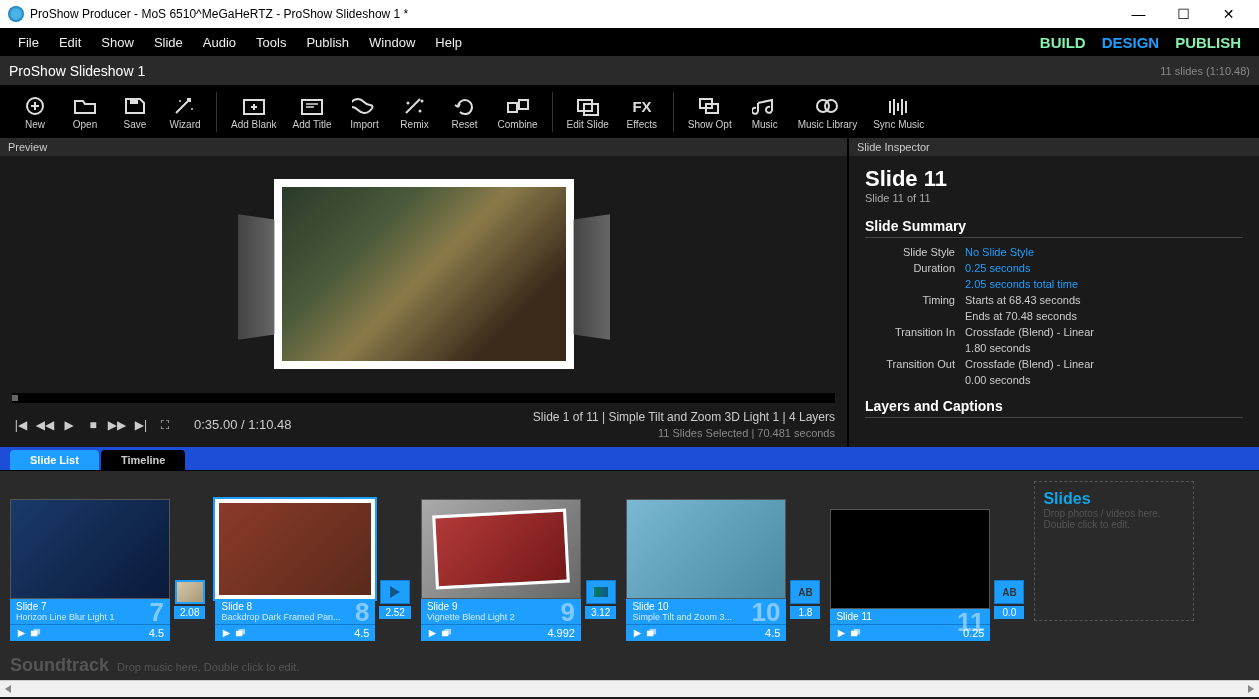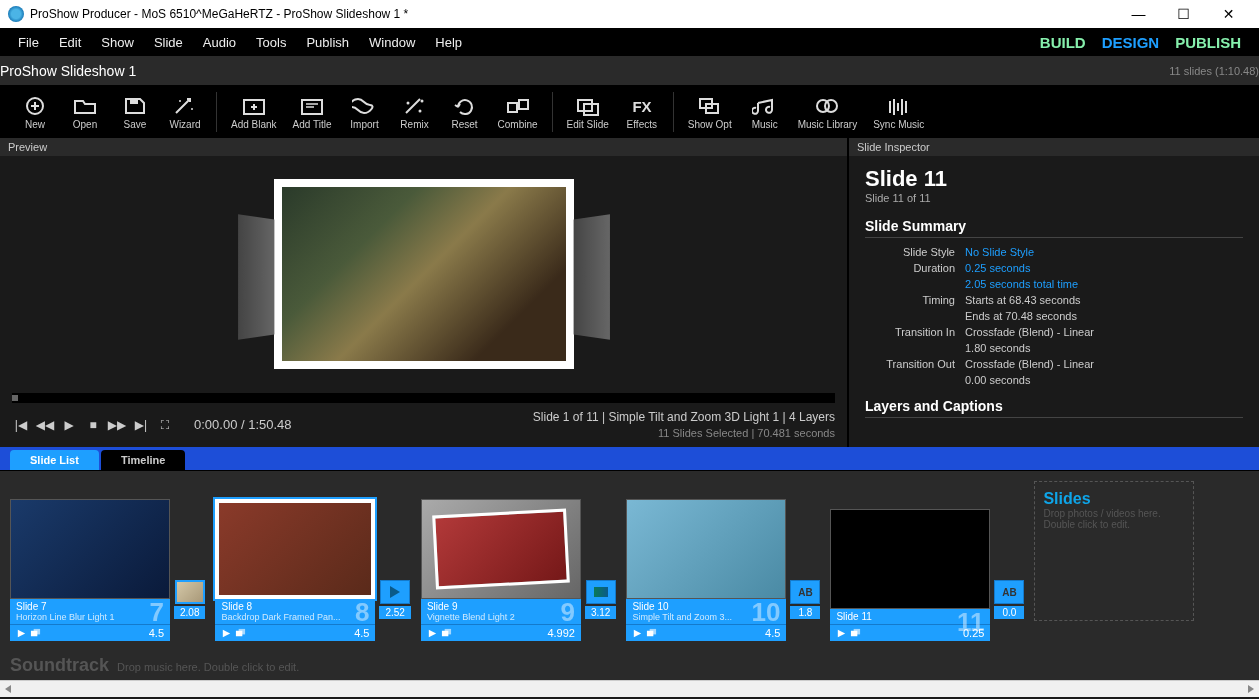--- a/index.html
+++ b/index.html
@@ -10,21 +10,21 @@
 .titlebar-title { flex: 1; font-size: 12px; }
 .win-controls { display: flex; gap: 0; }
 .win-btn { width: 45px; height: 28px; display: flex; align-items: center; justify-content: center; font-size: 14px; cursor: pointer; }
 
 .menubar { background: #000; height: 28px; display: flex; align-items: center; padding: 0 8px; }
 .menubar-item { padding: 4px 10px; font-size: 13px; color: #eee; cursor: pointer; }
 .menubar-right { margin-left: auto; display: flex; gap: 16px; padding-right: 10px; }
 .mode-btn { font-size: 15px; font-weight: bold; color: #86efac; cursor: pointer; }
 .mode-btn.active { color: #1e9fff; }
 
-.infobar { background: #2a2a2a; height: 30px; display: flex; align-items: center; padding: 0 0; border-bottom: 1px solid #000; }
+.infobar { background: #2a2a2a; height: 30px; display: flex; align-items: center; padding: 0 9px; border-bottom: 1px solid #000; }
 .infobar-title { font-size: 14px; color: #fff; }
 .infobar-right { margin-left: auto; font-size: 11px; color: #888; }
 
 .toolbar { background: #000; height: 52px; display: flex; align-items: center; padding: 0 10px; gap: 0; }
 .tool-btn { display: flex; flex-direction: column; align-items: center; justify-content: center; padding: 2px 8px; cursor: pointer; min-width: 50px; }
 .tool-btn svg { width: 26px; height: 22px; fill: #ddd; }
 .tool-btn span { font-size: 10px; color: #ccc; margin-top: 2px; white-space: nowrap; }
 .tool-sep { width: 1px; height: 40px; background: #333; margin: 0 6px; }
 
 .main-area { display: flex; height: 309px; background: #1a1a1a; }
@@ -257,21 +257,21 @@
     </div>
     <div class="timeline-bar"></div>
     <div class="controls-row">
       <div class="ctrl-btn">|◀</div>
       <div class="ctrl-btn">◀◀</div>
       <div class="ctrl-btn">▶</div>
       <div class="ctrl-btn">■</div>
       <div class="ctrl-btn">▶▶</div>
       <div class="ctrl-btn">▶|</div>
       <div class="ctrl-btn">⛶</div>
-      <div class="time-label">0:00.00 / 1:50.48</div>
+      <div class="time-label">0:35.00 / 1:10.48</div>
       <div class="controls-right">
         <div>Slide 1 of 11  |  Simple Tilt and Zoom 3D Light 1  |  4 Layers</div>
         <div class="sub">11 Slides Selected  |  70.481 seconds</div>
       </div>
     </div>
   </div>
 
   <div class="inspector">
     <div class="panel-header">Slide Inspector</div>
     <div class="insp-content">

